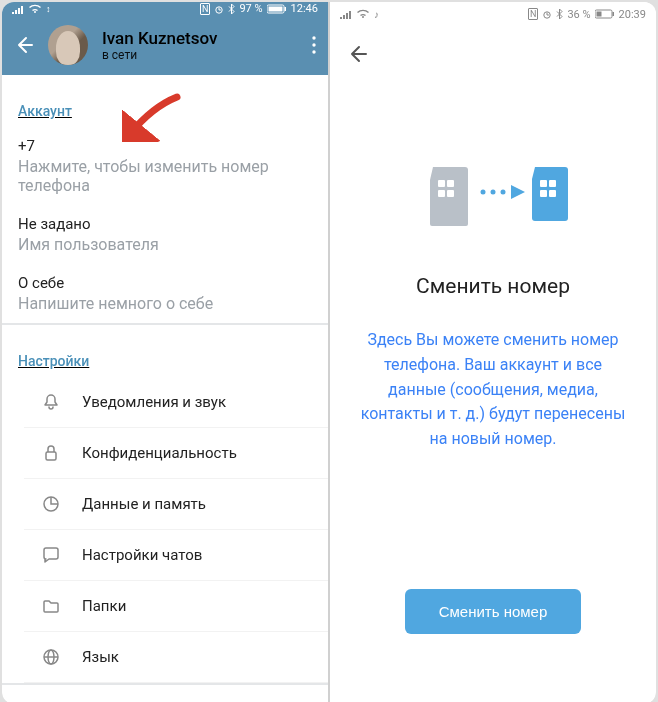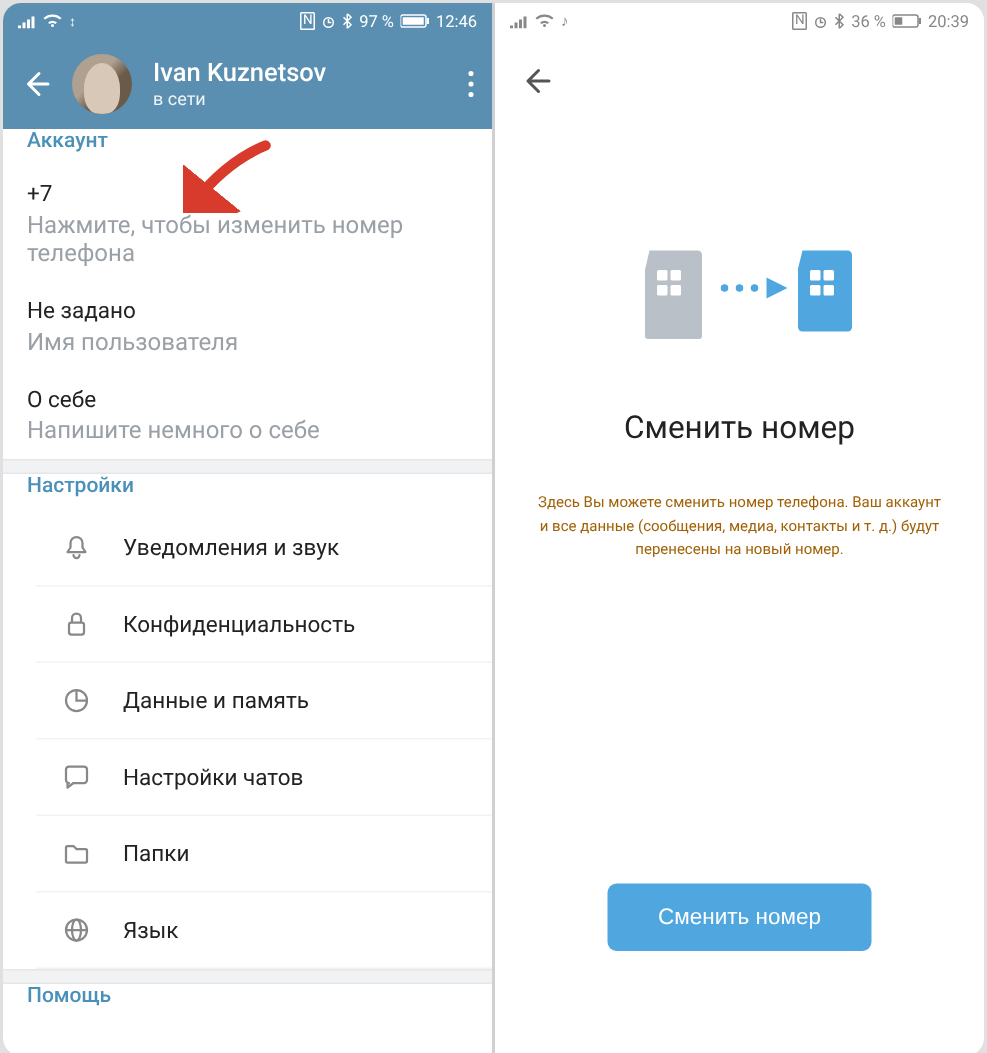--- a/index.html
+++ b/index.html
@@ -38,21 +38,21 @@
     gap: 4px;
   }
   .statusbar.blue { background: #5a8fb1; color: #fff; }
   .statusbar.white { background: #fff; color: #888; }
   .statusbar .left { margin-right: auto; display:flex; gap:4px; align-items:center;}
   .statusbar .icons { display:flex; gap:4px; align-items:center;}
 
   
   .header {
     background: #5a8fb1;
-    color: #ffffff;
+    color: #000000;
     display: flex;
     align-items: center;
     padding: 10px 12px;
     gap: 14px;
     height: 60px;
   }
   .back-arrow { font-size: 20px; cursor: pointer; }
   .avatar {
     width: 40px; height: 40px; border-radius: 50%;
     background: linear-gradient(135deg,#b0a090 40%,#6a5a4a 60%);
@@ -71,21 +71,21 @@
   .header-white {
     background: #fff;
     display: flex;
     align-items: center;
     padding: 14px 16px;
     height: 56px;
   }
   .header-white .back-arrow { color: #555; font-size: 22px; }
 
   
-  .section { padding: 0 16px 4px; }
+  .section { padding: 28px 16px 4px; text-decoration: underline; }
   .section-title { color: #4a90b8; font-size: 14px; font-weight: 500; margin-bottom: 4px; }
   .row { padding: 10px 16px; cursor: pointer; }
   .row-title { font-size: 15px; color: #222; }
   .row-sub { font-size: 16px; color: #9aa0a6; margin-top: 2px; }
   .divider { height: 10px; background: #f0f2f4; border-top:1px solid #e4e6e8; border-bottom:1px solid #e4e6e8;}
 
   
   .list-row { display:flex; align-items:center; padding: 14px 16px; gap: 20px; cursor:pointer; border-bottom:1px solid #f2f2f2;margin-left:22px;}
   .list-row:last-child{border-bottom:none;}
   .list-icon { width: 22px; height: 22px; color:#888; display:flex; align-items:center; justify-content:center;}
@@ -104,21 +104,21 @@
   .center-content {
     flex: 1;
     display: flex;
     flex-direction: column;
     align-items: center;
     padding: 40px 28px 20px;
     text-align: center;
   }
   .sim-illustration { margin: 30px 0 20px; }
   .big-title { font-size: 21px; color: #222; margin: 12px 0 30px; font-weight: 400;}
-  .desc { font-size: 10px; color: #a16207; line-height: 1.55; }
+  .desc { font-size: 16px; color: #3b82f6; line-height: 1.55; }
   .primary-btn {
     margin-top: auto;
     margin-bottom: 50px;
     background: #50a7e0;
     color: #fff;
     border: none;
     border-radius: 6px;
     padding: 14px 34px;
     font-size: 15px;
     cursor: pointer;

